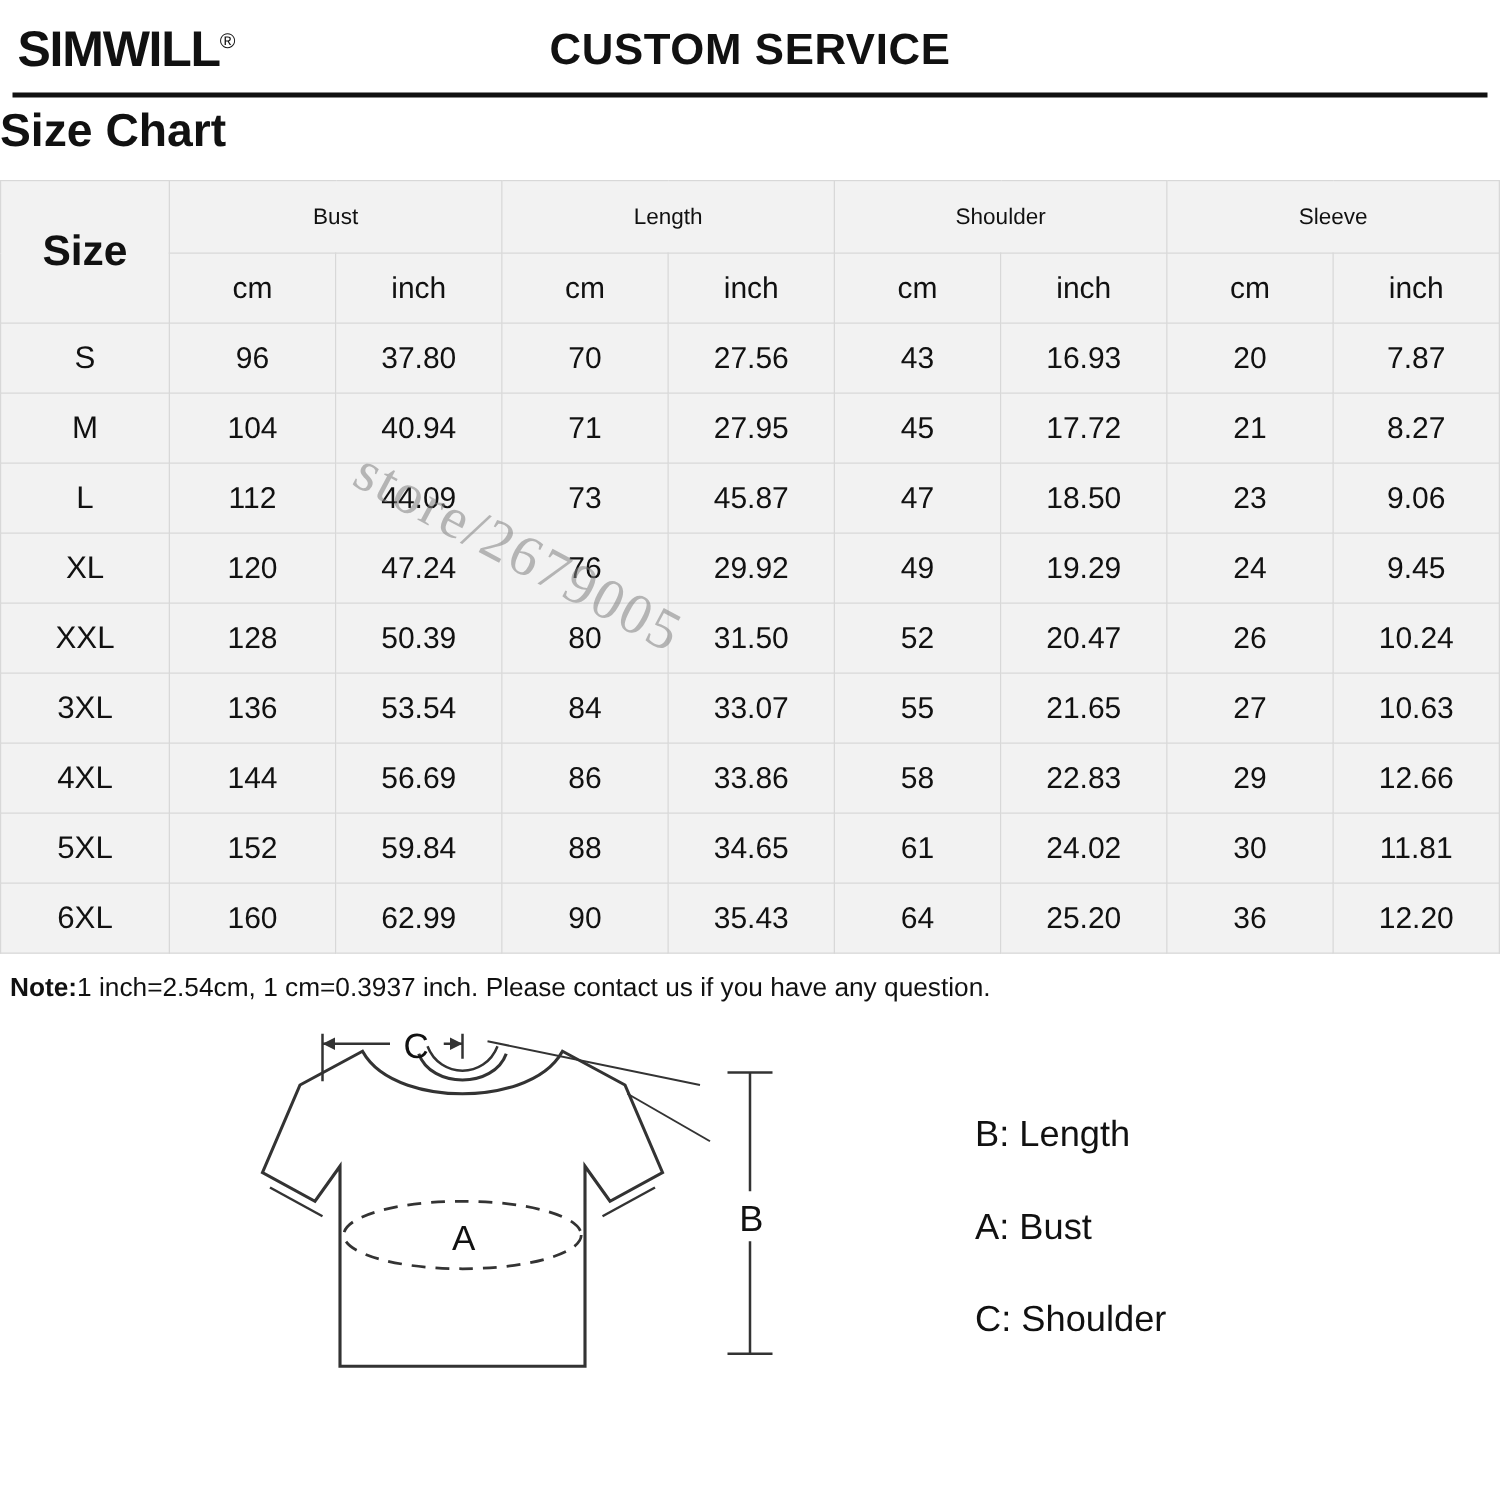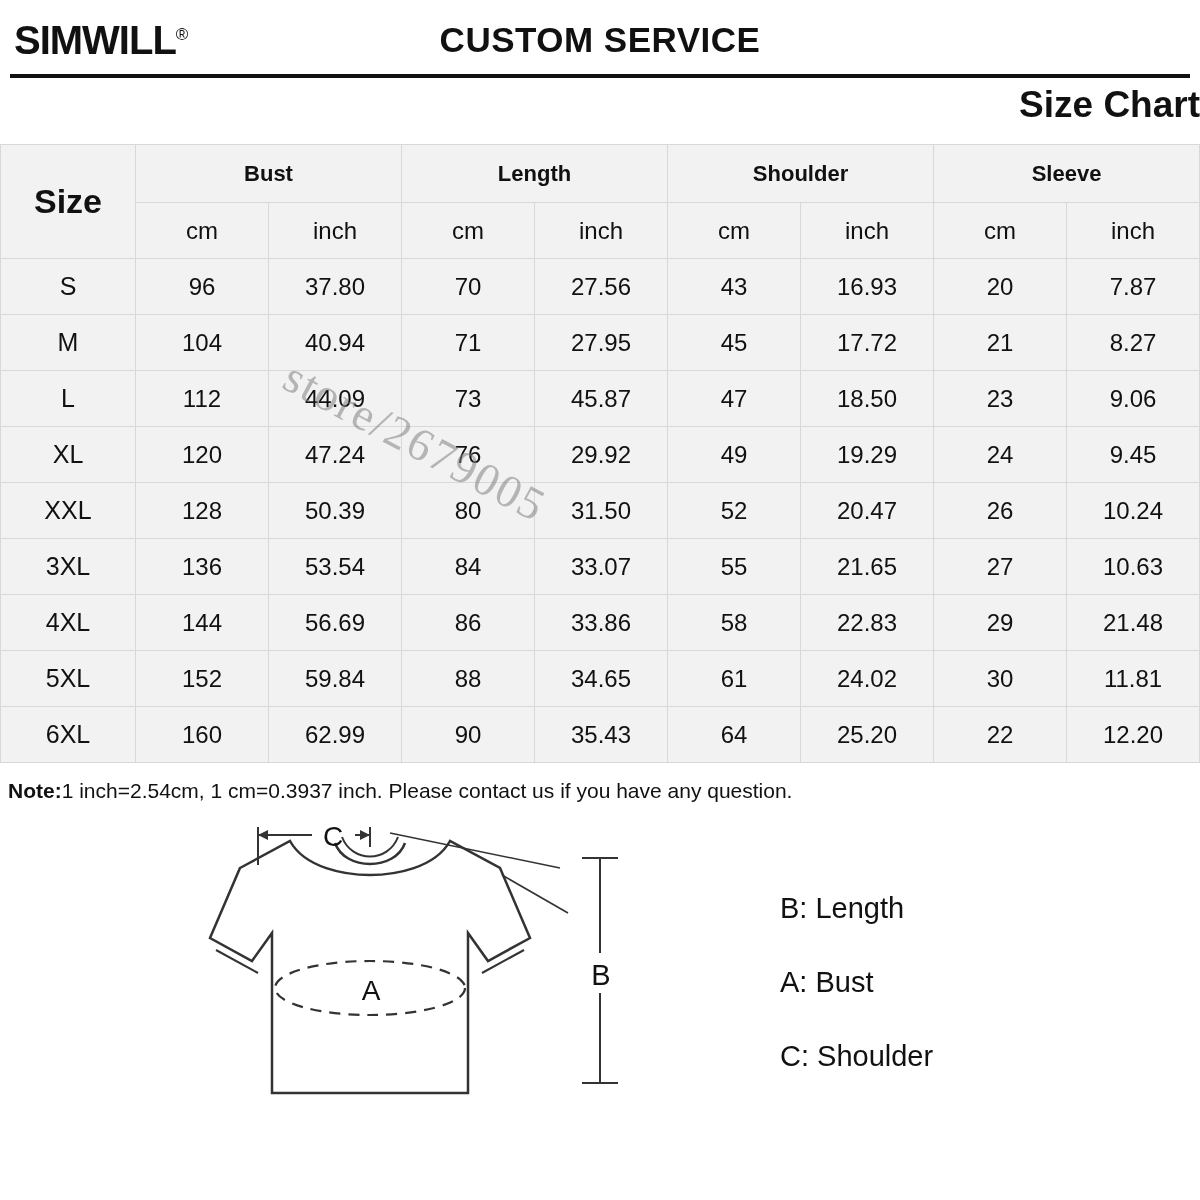--- a/index.html
+++ b/index.html
@@ -46,46 +46,45 @@
   .rule {
     position: absolute;
     left: 10px; right: 10px; top: 74px;
     height: 4px;
     background: #111111;
   }
 
   
   .chart-title {
     margin-top: 22px;
-    text-align: right;
+    text-align: left;
     font-size: 37px;
     font-weight: bold;
-    margin-left: 39px;
   }
 
   
   table.size-table {
     margin: 18px 0 0 0;
     width: 1200px;
     border-collapse: collapse;
     table-layout: fixed;
   }
   table.size-table th,
   table.size-table td {
     border: 1px solid #d8d8d8;
     text-align: center;
     font-size: 24px;
     font-weight: normal;
     color: #111;
     height: 56px;
     background: #f2f2f2;
   }
   table.size-table th.grp {
-    font-size: 22px;
-    font-weight: bold;
+    font-size: 18px;
+    font-weight: normal;
     height: 58px;
   }
   table.size-table th.sizecell {
     font-size: 34px;
     font-weight: bold;
   }
   table.size-table th.unit {
     font-size: 24px;
     font-weight: normal;
     height: 56px;
@@ -258,42 +257,42 @@
       </tr>
       <tr>
         <td class="sz">4XL</td>
         <td>144</td>
         <td>56.69</td>
         <td>86</td>
         <td>33.86</td>
         <td>58</td>
         <td>22.83</td>
         <td>29</td>
-        <td>21.48</td>
+        <td>12.66</td>
       </tr>
       <tr>
         <td class="sz">5XL</td>
         <td>152</td>
         <td>59.84</td>
         <td>88</td>
         <td>34.65</td>
         <td>61</td>
         <td>24.02</td>
         <td>30</td>
         <td>11.81</td>
       </tr>
       <tr>
         <td class="sz">6XL</td>
         <td>160</td>
         <td>62.99</td>
         <td>90</td>
         <td>35.43</td>
         <td>64</td>
         <td>25.20</td>
-        <td>22</td>
+        <td>36</td>
         <td>12.20</td>
       </tr>
     </tbody>
   </table>
 
   <div class="note">
     <b>Note:</b><span>1 inch=2.54cm, 1 cm=0.3937 inch. Please contact us if you have any question.</span>
   </div>
 
   <div class="bottom">

